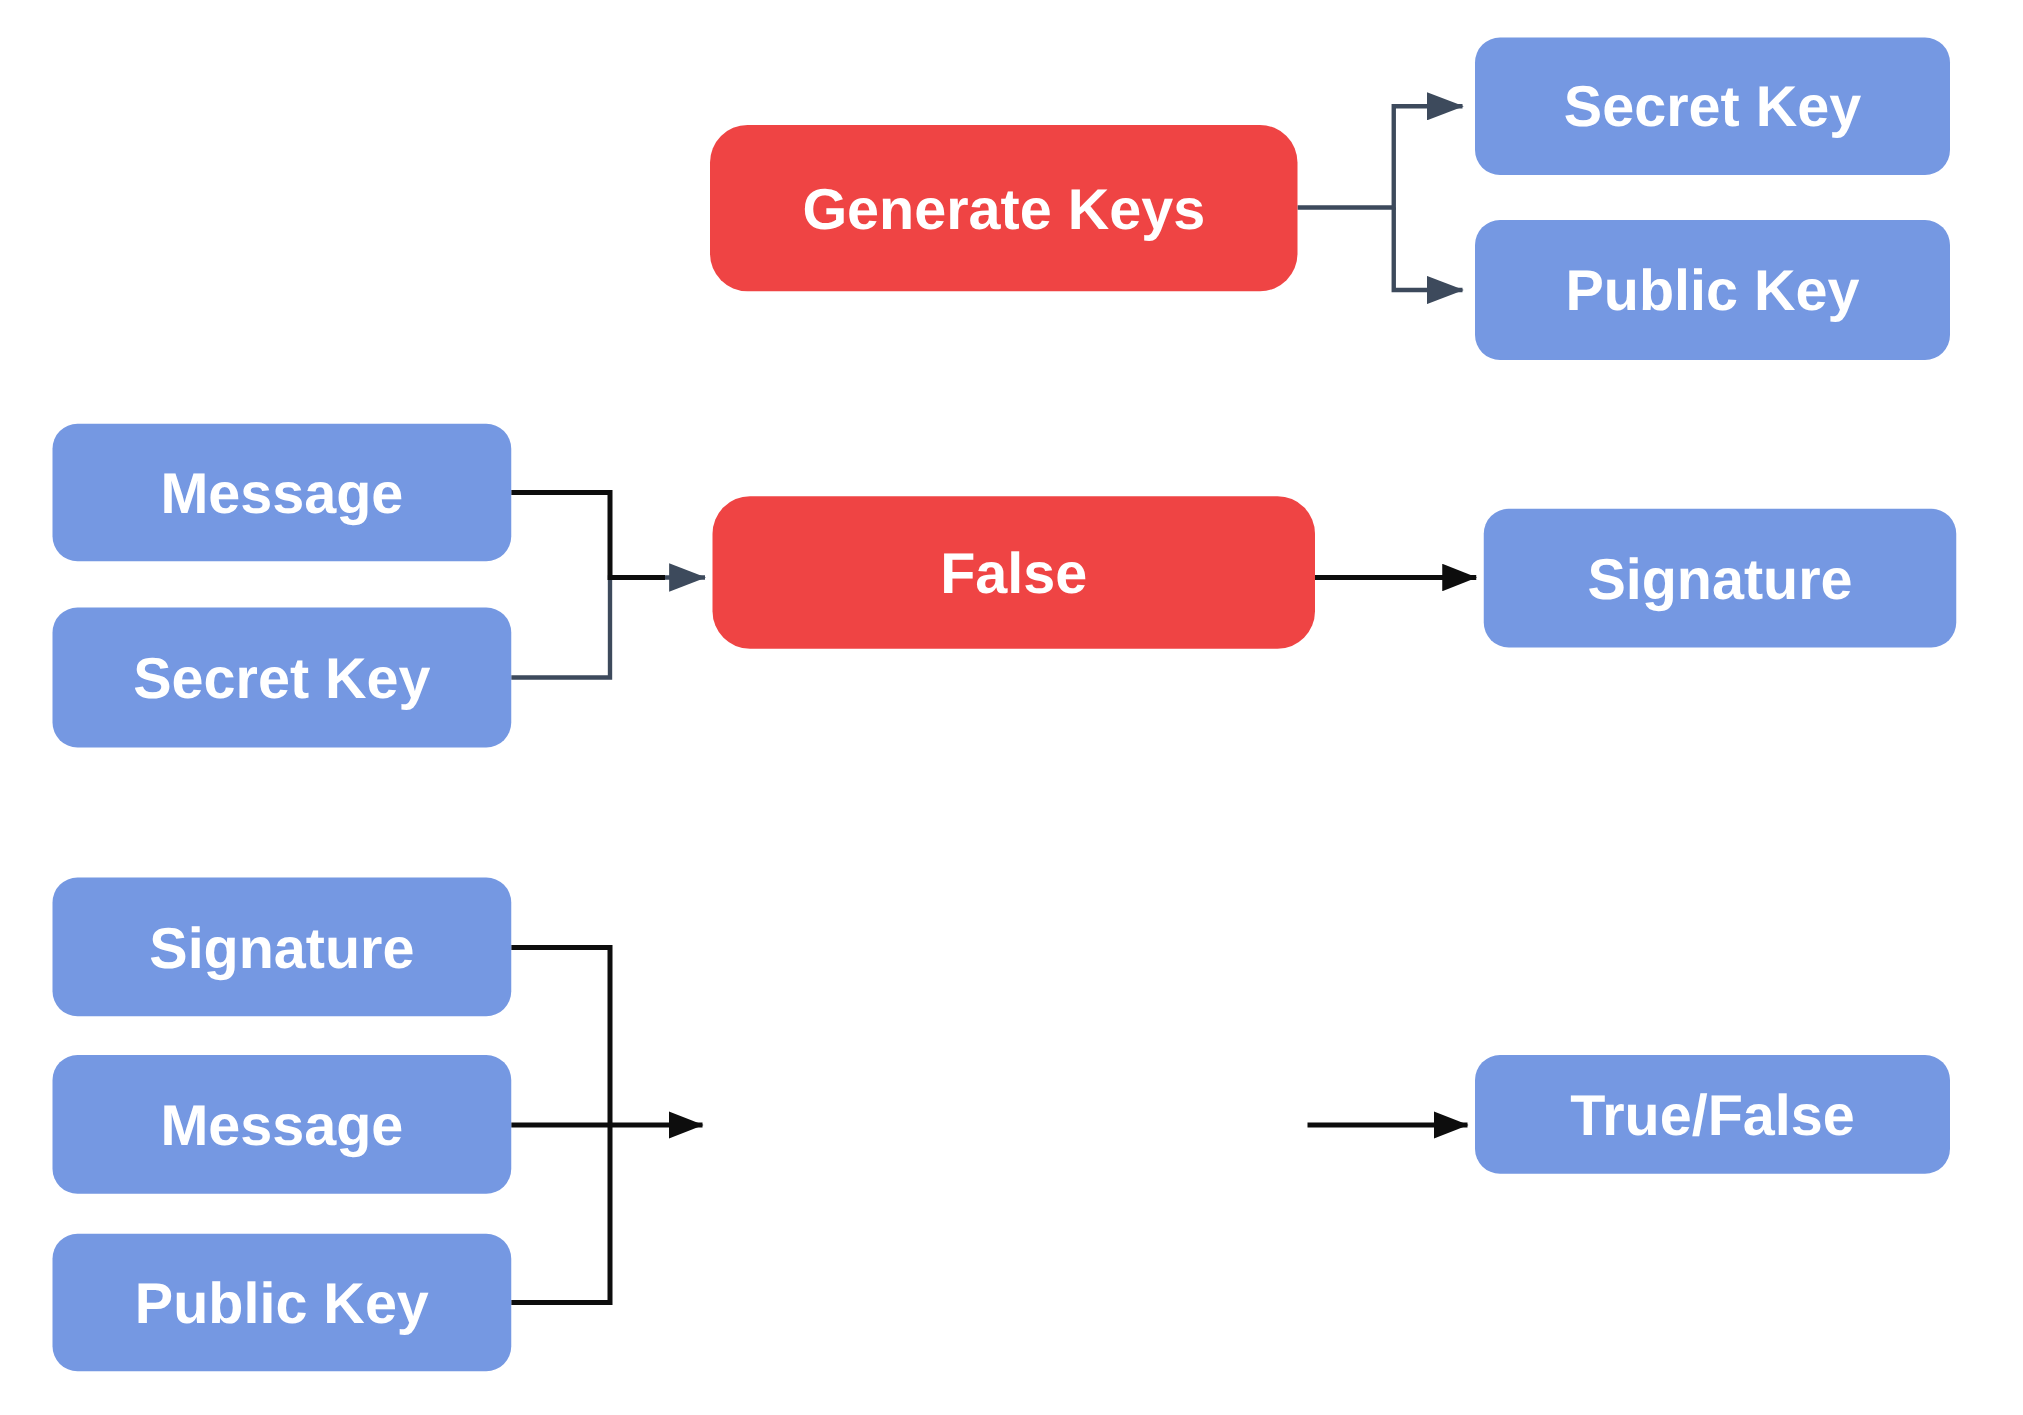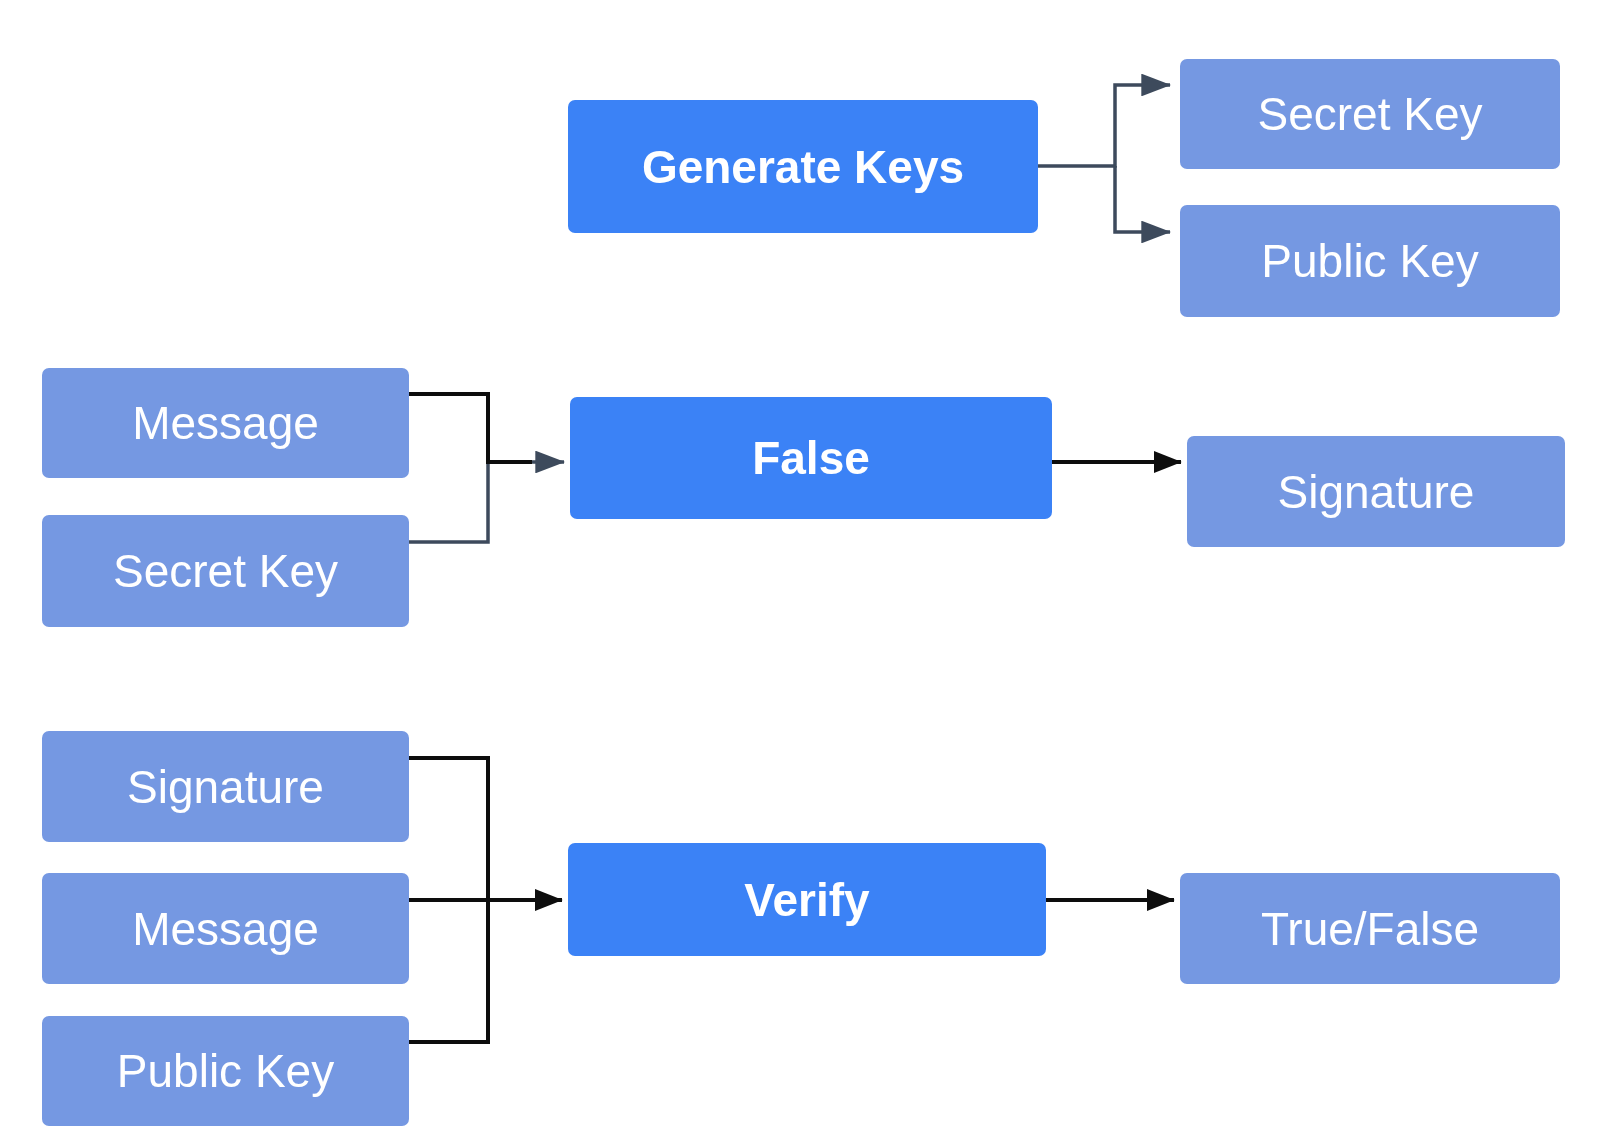--- a/index.html
+++ b/index.html
@@ -17,46 +17,45 @@
     display: flex;
     align-items: center;
     justify-content: center;
     color: #ffffff;
     box-sizing: border-box;
     text-align: center;
     white-space: nowrap;
   }
   .io {
     background: #7598E2;
-    border-radius: 7px;
+    border-radius: 20px;
     font-size: 46px;
-    font-weight: 400;
-    margin-top: 29px;
+    font-weight: 700;
   }
   .process {
-    background: #3b82f6;
-    border-radius: 7px;
+    background: #ef4444;
+    border-radius: 30px;
     font-size: 46px;
     font-weight: 700;
   }
   
   .p-gen      { left: 568px;  top: 100px; width: 470px; height: 133px; }
   .p-sk-out   { left: 1180px; top: 30px;  width: 380px; height: 110px; }
   .p-pk-out   { left: 1180px; top: 176px; width: 380px; height: 112px; }
   
   .p-msg-sign { left: 42px;   top: 339px; width: 367px; height: 110px; }
   .p-sk-in    { left: 42px;   top: 486px; width: 367px; height: 112px; }
   .p-sign     { left: 570px;  top: 397px; width: 482px; height: 122px; }
   .p-sig-out  { left: 1187px; top: 407px; width: 378px; height: 111px; }
   
   .p-sig-in   { left: 42px;   top: 702px; width: 367px; height: 111px; }
   .p-msg-ver  { left: 42px;   top: 844px; width: 367px; height: 111px; }
   .p-pk-in    { left: 42px;   top: 987px; width: 367px; height: 110px; }
   .p-verify   { left: 568px;  top: 843px; width: 478px; height: 113px; }
-  .p-tf       { left: 1180px; top: 844px; width: 380px; height: 111px; }
+  .p-tf       { left: 1180px; top: 844px; width: 380px; height: 95px; }
 </style>
 </head>
 <body>
 
 <div class="canvas">
 
   <svg class="edges" viewBox="0 0 1618 1132" xmlns="http://www.w3.org/2000/svg">
     <defs>
       <marker id="arrow-slate" markerWidth="8.5" markerHeight="6.5" refX="8.2" refY="3.25" orient="auto">
         <polygon points="0,0 8.5,3.25 0,6.5" fill="#3D4A5C"></polygon>
@@ -87,16 +86,15 @@
   <div class="node io p-pk-out">Public Key</div>
 
   <div class="node io p-msg-sign">Message</div>
   <div class="node io p-sk-in">Secret Key</div>
   <div class="node process p-sign">False</div>
   <div class="node io p-sig-out">Signature</div>
 
   <div class="node io p-sig-in">Signature</div>
   <div class="node io p-msg-ver">Message</div>
   <div class="node io p-pk-in">Public Key</div>
-  <div class="node process p-verify">Verify</div>
   <div class="node io p-tf">True/False</div>
 
 </div>
 
 </body></html>

